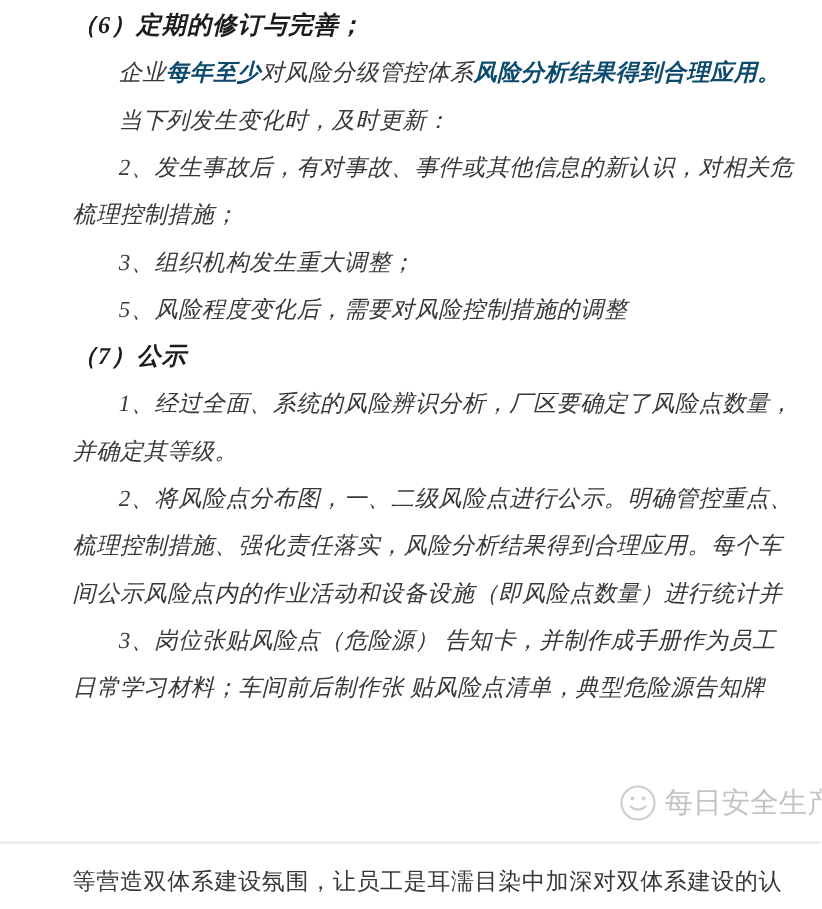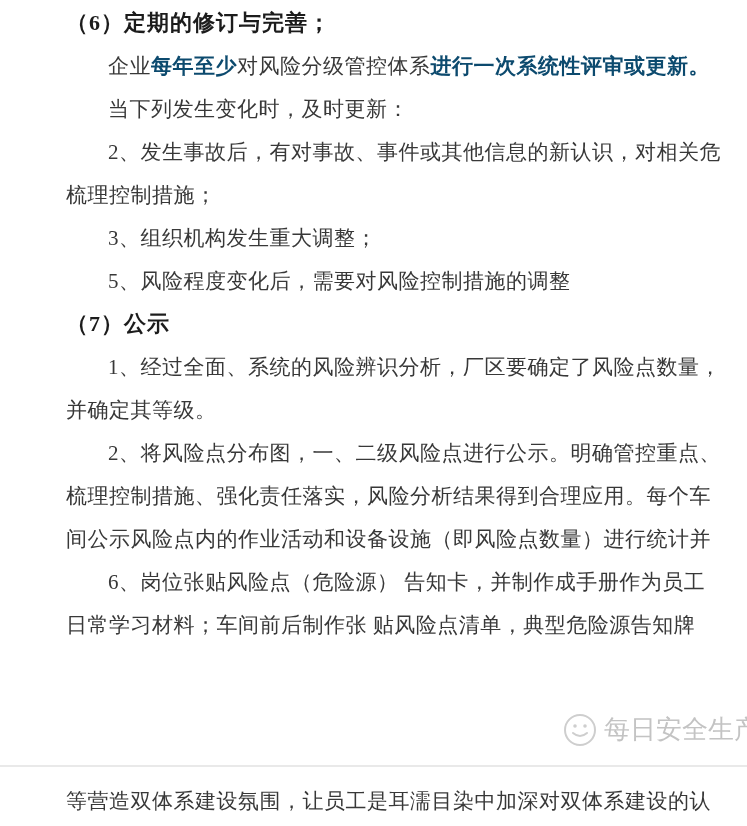--- a/index.html
+++ b/index.html
@@ -9,20 +9,21 @@
     height: 826px;
     background: #ffffff;
     overflow: hidden;
     font-family: "Liberation Serif", "DejaVu Serif", serif;
     color: #383838;
   }
   .doc {
     position: relative;
     z-index: 1;
     padding: 12px 20px 0 66px;
+    font-style: italic;
   }
   .line {
     font-size: 21px;
     line-height: 22px;
     height: 22px;
     margin-bottom: 21px;
     white-space: nowrap;
     letter-spacing: 0.5px;
   }
   .indent { text-indent: 42px; }
@@ -73,21 +74,21 @@
   .wm-logo { display: block; }
 </style>
 </head>
 <body>
 
 <div class="page">
   <div class="doc">
 
     <div class="line heading">（6）定期的修订与完善；</div>
 
-    <div class="line indent"><span>企业</span><span class="b">每年至少</span><span>对风险分级管控体系</span><span class="b">进行一次系统性评审或更新。</span></div>
+    <div class="line indent"><span>企业</span><span class="b">每年至少</span><span>对风险分级管控体系</span><span class="b">风险分析结果得到合理应用。</span></div>
 
     <div class="line indent">当下列发生变化时，及时更新：</div>
 
 
     <div class="line indent">2、发生事故后，有对事故、事件或其他信息的新认识，对相关危</div>
     <div class="line">梳理控制措施；</div>
 
     <div class="line indent">3、组织机构发生重大调整；</div>
 
 
@@ -95,21 +96,21 @@
 
     <div class="line heading">（7）公示</div>
 
     <div class="line indent">1、经过全面、系统的风险辨识分析，厂区要确定了风险点数量，</div>
     <div class="line">并确定其等级。</div>
 
     <div class="line indent">2、将风险点分布图，一、二级风险点进行公示。明确管控重点、</div>
     <div class="line">梳理控制措施、强化责任落实，风险分析结果得到合理应用。每个车</div>
     <div class="line">间公示风险点内的作业活动和设备设施（即风险点数量）进行统计并</div>
 
-    <div class="line indent">6、岗位张贴风险点（危险源） 告知卡，并制作成手册作为员工</div>
+    <div class="line indent">3、岗位张贴风险点（危险源） 告知卡，并制作成手册作为员工</div>
     <div class="line">日常学习材料；车间前后制作张 贴风险点清单，典型危险源告知牌</div>
 
   </div>
 
   <div class="watermark">
     <svg class="wm-logo" width="36" height="36" viewBox="0 0 36 36" aria-hidden="true">
       <circle cx="18" cy="18" r="15" fill="none" stroke="#c9c9c9" stroke-width="2"></circle>
       <circle cx="13" cy="14" r="1.8" fill="#c9c9c9"></circle>
       <circle cx="23" cy="14" r="1.8" fill="#c9c9c9"></circle>
       <path d="M11 21 Q18 27 25 21" fill="none" stroke="#c9c9c9" stroke-width="2" stroke-linecap="round"></path>

